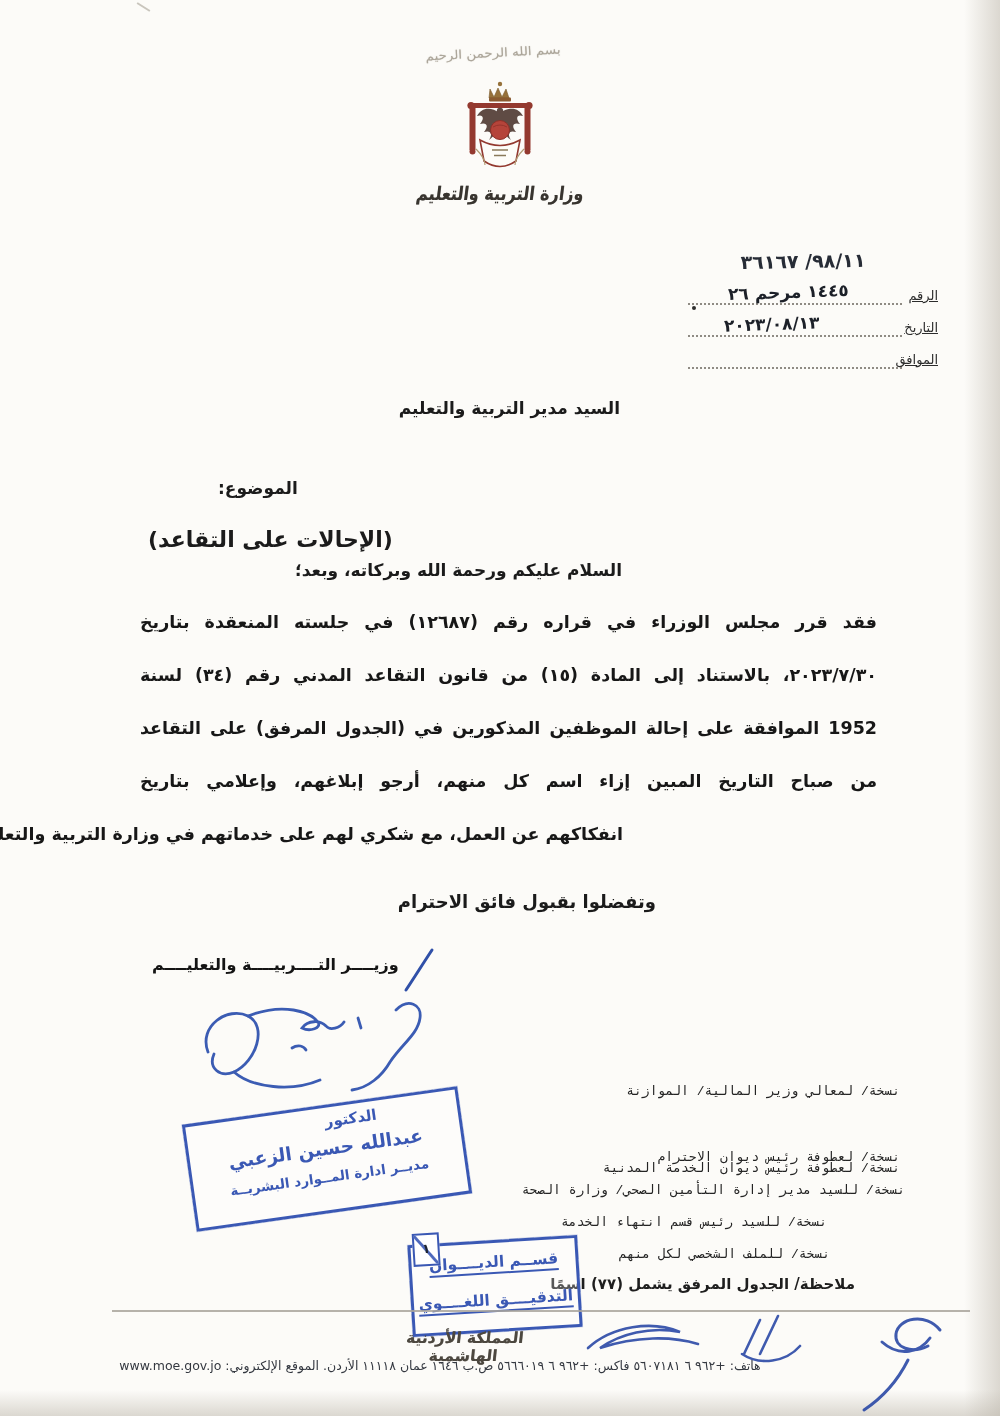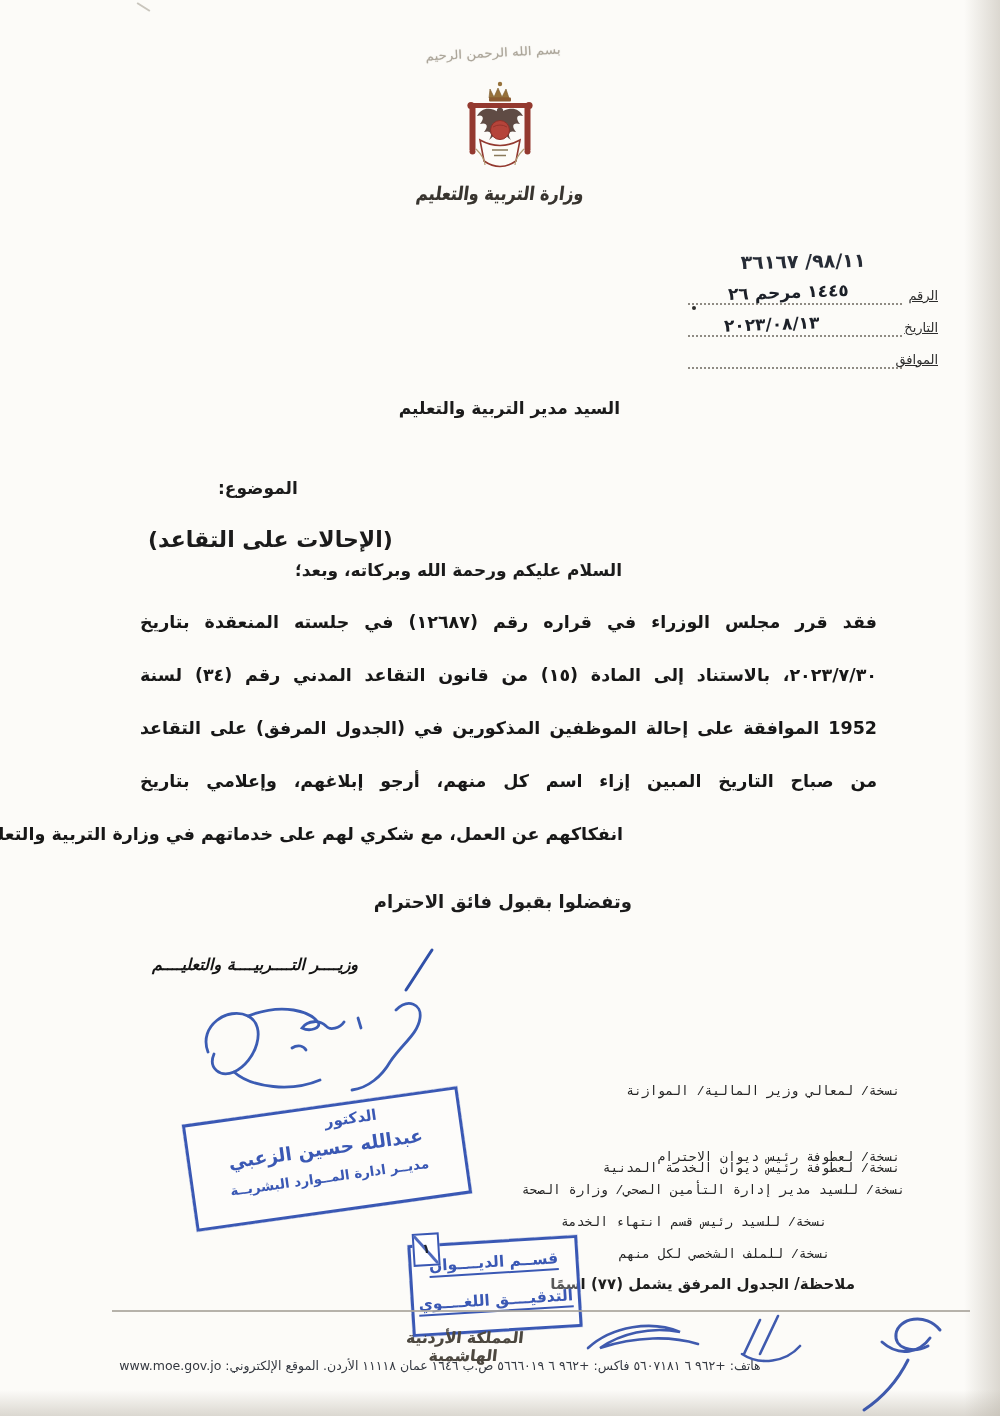--- a/index.html
+++ b/index.html
@@ -41,24 +41,24 @@
 
   
   .addressee{left:382px;top:398px;width:238px;text-align:right;
     font-size:17px;font-weight:700;}
   .subj-label{left:218px;top:478px;font-size:17px;font-weight:700;text-align:right;}
   .subj-value{left:148px;top:510px;font-size:22px;font-weight:700;margin-top:17px;}
   .salutation{right:378px;top:560px;font-size:17px;font-weight:700;white-space:nowrap;}
   .bodyline{left:140px;width:737px;font-size:17.5px;font-weight:700;color:#171717;}
   .jline{text-align:justify;text-align-last:justify;-moz-text-align-last:justify;}
   .lline{right:377px;left:auto;width:auto;white-space:nowrap;}
-  .closing{right:368px;top:891px;font-size:18px;font-weight:700;white-space:nowrap;}
-
-  
-  .minister-title{left:152px;top:955px;font-size:16px;font-weight:700;white-space:nowrap;color:#141414;font-style:italic;}
+  .closing{right:344px;top:891px;font-size:18px;font-weight:700;white-space:nowrap;}
+
+  
+  .minister-title{left:152px;top:955px;font-size:16px;font-weight:700;white-space:nowrap;color:#141414;}
   .slash-svg{left:400px;top:946px;}
   .sig-svg{left:188px;top:996px;}
   .stamp{border:3px solid #3a58b4;color:#3a58b4;background:rgba(255,255,255,.25);
     text-align:center;box-shadow:0 0 0 .5px rgba(58,88,180,.25);}
   .stamp-hr{left:188px;top:1105px;width:272px;height:100px;transform:rotate(-8deg);padding-top:2px;}
   .stamp-hr .l1{font-size:15px;font-weight:700;line-height:24px;padding-left:58px;}
   .stamp-hr .l2{font-size:18.5px;font-weight:700;line-height:30px;letter-spacing:.5px;}
   .stamp-hr .l3{font-size:13.5px;font-weight:700;line-height:26px;}
   .stamp-diwan{left:410px;top:1240px;width:164px;height:86px;transform:rotate(-3.5deg);}
   .stamp-diwan .sline{font-size:15.5px;font-weight:700;line-height:38px;

